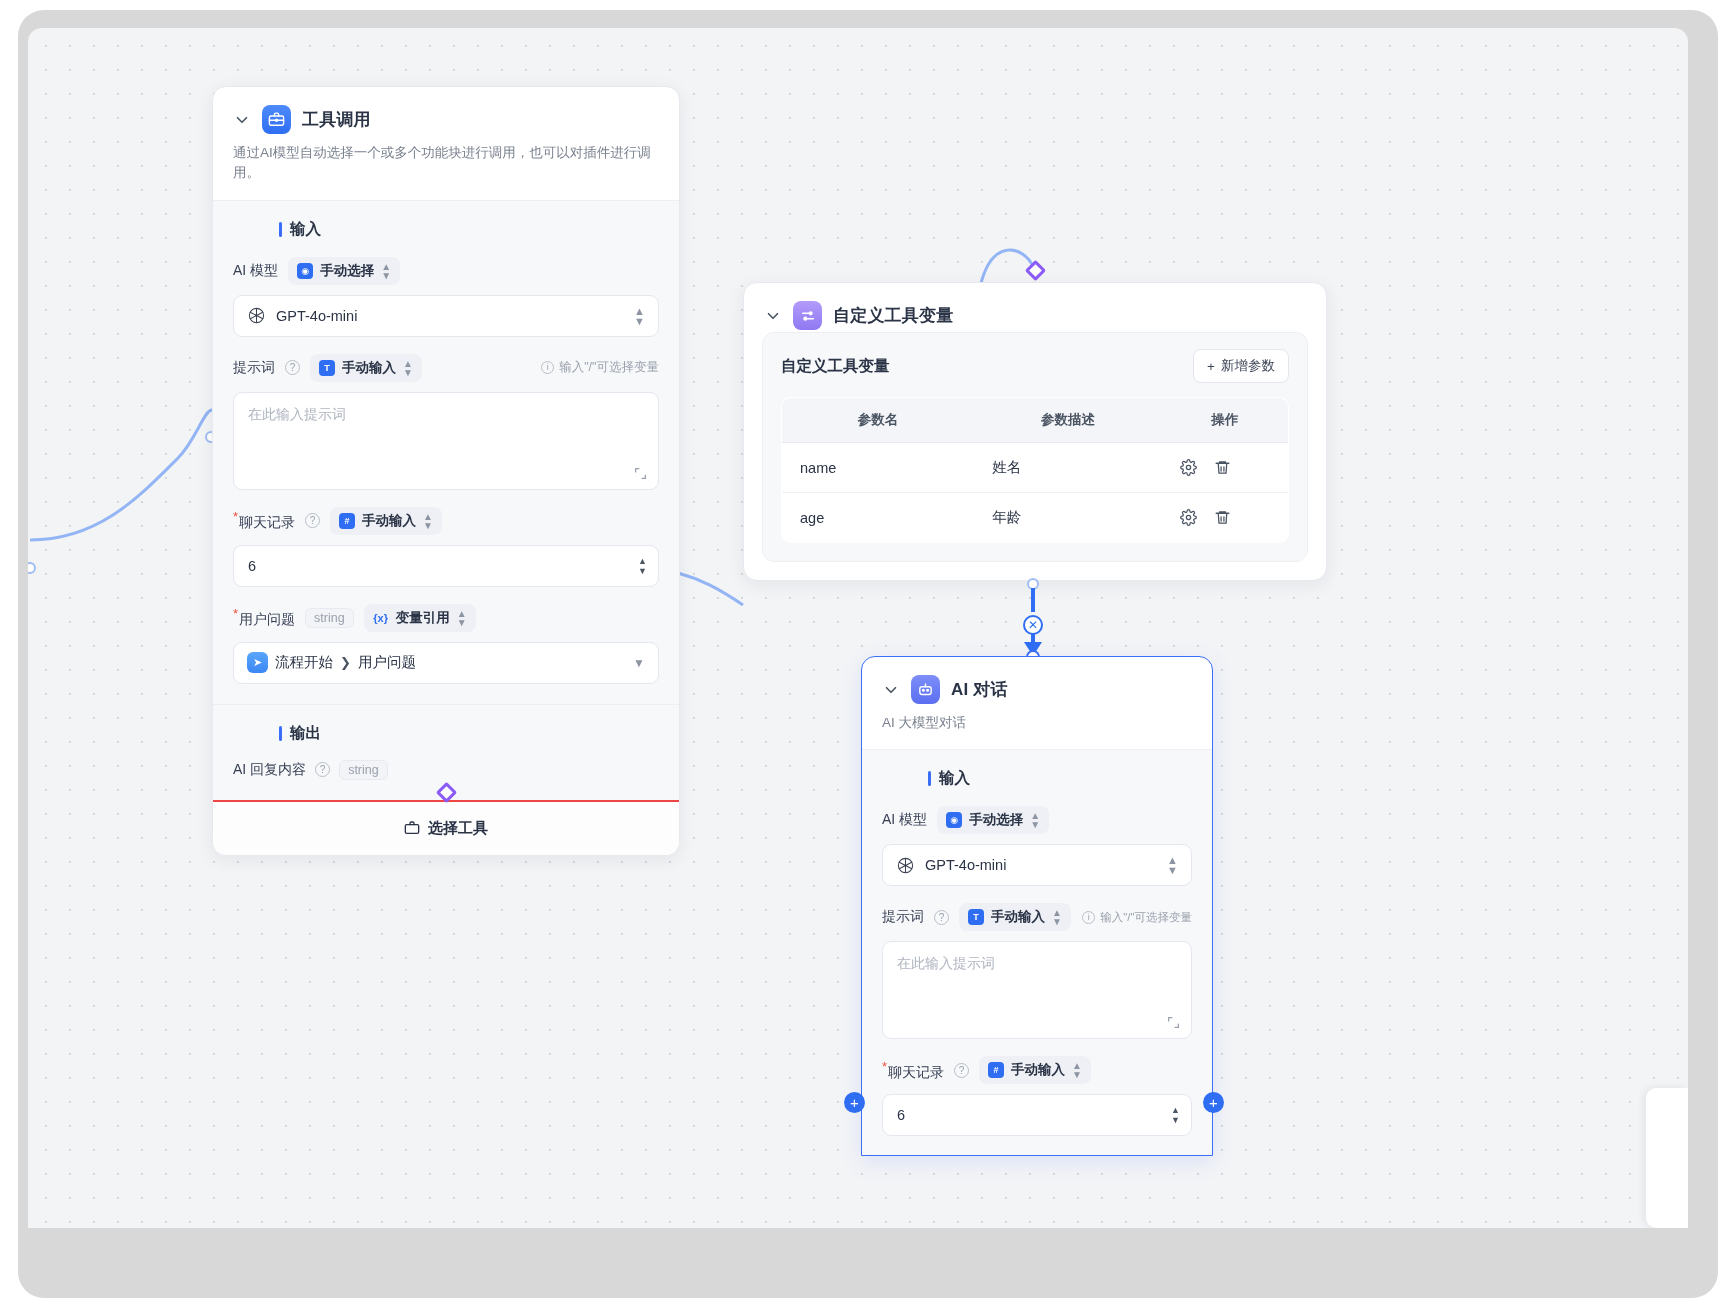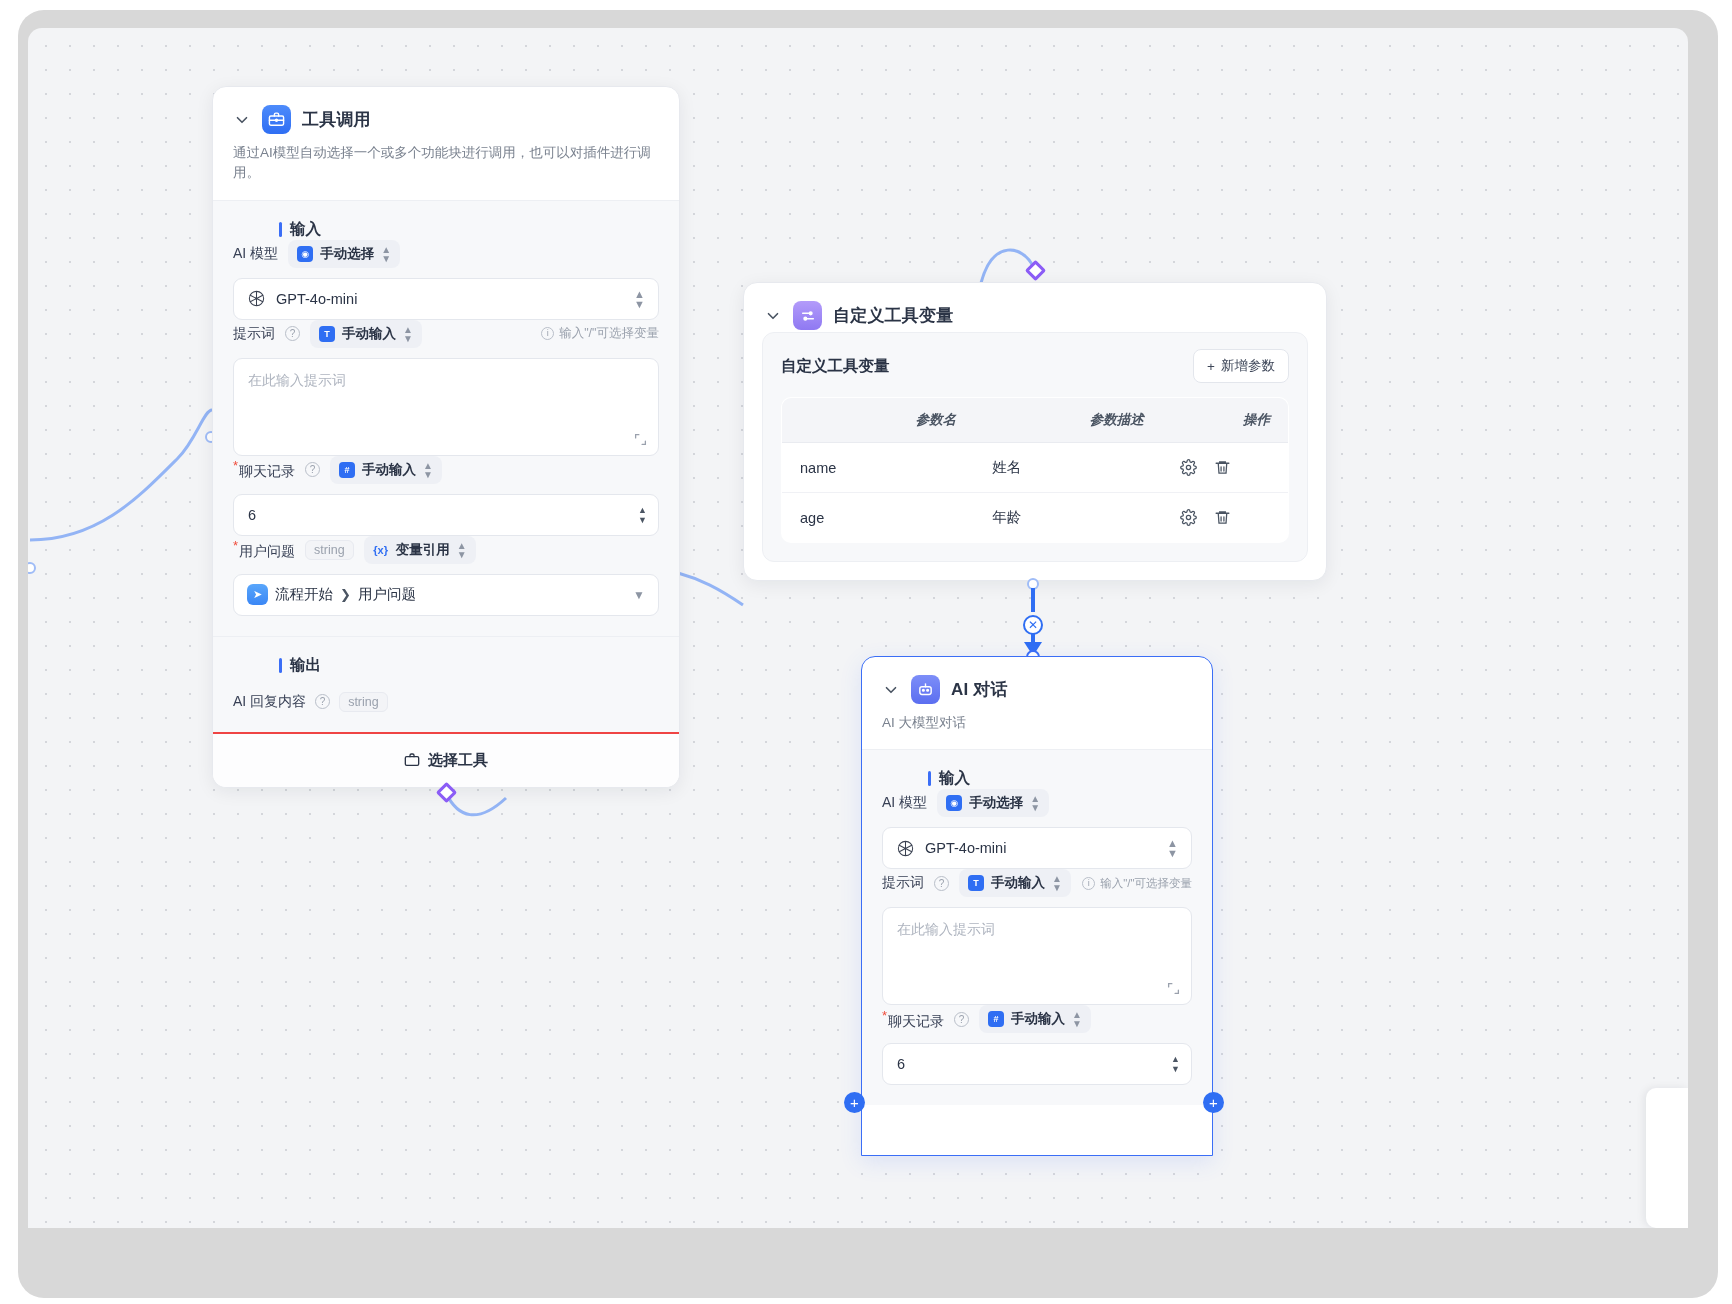--- a/index.html
+++ b/index.html
@@ -67,21 +67,21 @@
   }
 
   
   .section {
     background: #f7f8fa; border-top: 1px solid #edeff3;
     padding: 18px 20px 20px 20px;
   }
   .sec-title { display: flex; align-items: center; gap: 8px; font-size: 15.5px; font-weight: 700; color: #2b3446; padding-left: 46px; }
   .sec-bar { width: 3px; height: 15px; background: #3b6ef6; border-radius: 2px; display: inline-block; }
 
-  .field { margin-top: 0; }
+  .field { margin-top: 17px; }
   .field-row { display: flex; align-items: center; gap: 10px; flex-wrap: nowrap; }
   .flabel { font-size: 14px; color: #384055; white-space: nowrap; }
   .req::before { content: "*"; color: #f04d3c; font-size: 13px; vertical-align: super; margin-right: 1px; }
   .qmark {
     width: 15px; height: 15px; border: 1px solid #b9bfc9; border-radius: 50%;
     color: #9aa1ad; font-size: 10px; line-height: 13px; text-align: center; flex: none;
   }
   .tag-gray {
     font-size: 12.5px; color: #9aa1ad; background: #f3f4f7;
     border: 1px solid #e8eaf0; border-radius: 6px; padding: 2px 8px;
@@ -144,22 +144,22 @@
   .panel-head { display: flex; align-items: center; }
   .panel-title { font-size: 15.5px; font-weight: 700; color: #2b3446; }
   .add-btn {
     margin-left: auto; background: #fff; border: 1px solid #e3e6ec; border-radius: 8px;
     font-size: 13.5px; color: #3d4658; padding: 7px 13px; cursor: pointer;
     display: flex; align-items: center; gap: 6px;
   }
   table.params { width: 100%; border-collapse: collapse; margin-top: 14px; background: #fff;
     border: 1px solid #e9ebf0; border-radius: 10px; overflow: hidden; }
   table.params th {
-    background: #f4f5f8; text-align: right; font-size: 13.5px; font-weight: 600; color: #4b5563;
-    padding: 13px 18px; border-bottom: 1px solid #e9ebf0; font-style: italic;
+    background: #f4f5f8; text-align: center; font-size: 13.5px; font-weight: 600; color: #4b5563;
+    padding: 13px 18px; border-bottom: 1px solid #e9ebf0;
   }
   table.params td { padding: 15px 18px; font-size: 14.5px; color: #2b3446; border-bottom: 1px solid #f0f1f5; }
   table.params tr:last-child td { border-bottom: none; }
   .act { display: flex; gap: 17px; color: #4b5563; }
   .act svg { width: 17px; height: 17px; cursor: pointer; }
 
   
   .handle {
     position: absolute; width: 12px; height: 12px; border-radius: 50%;
     background: #fff; border: 2.2px solid #9fbcf7;

